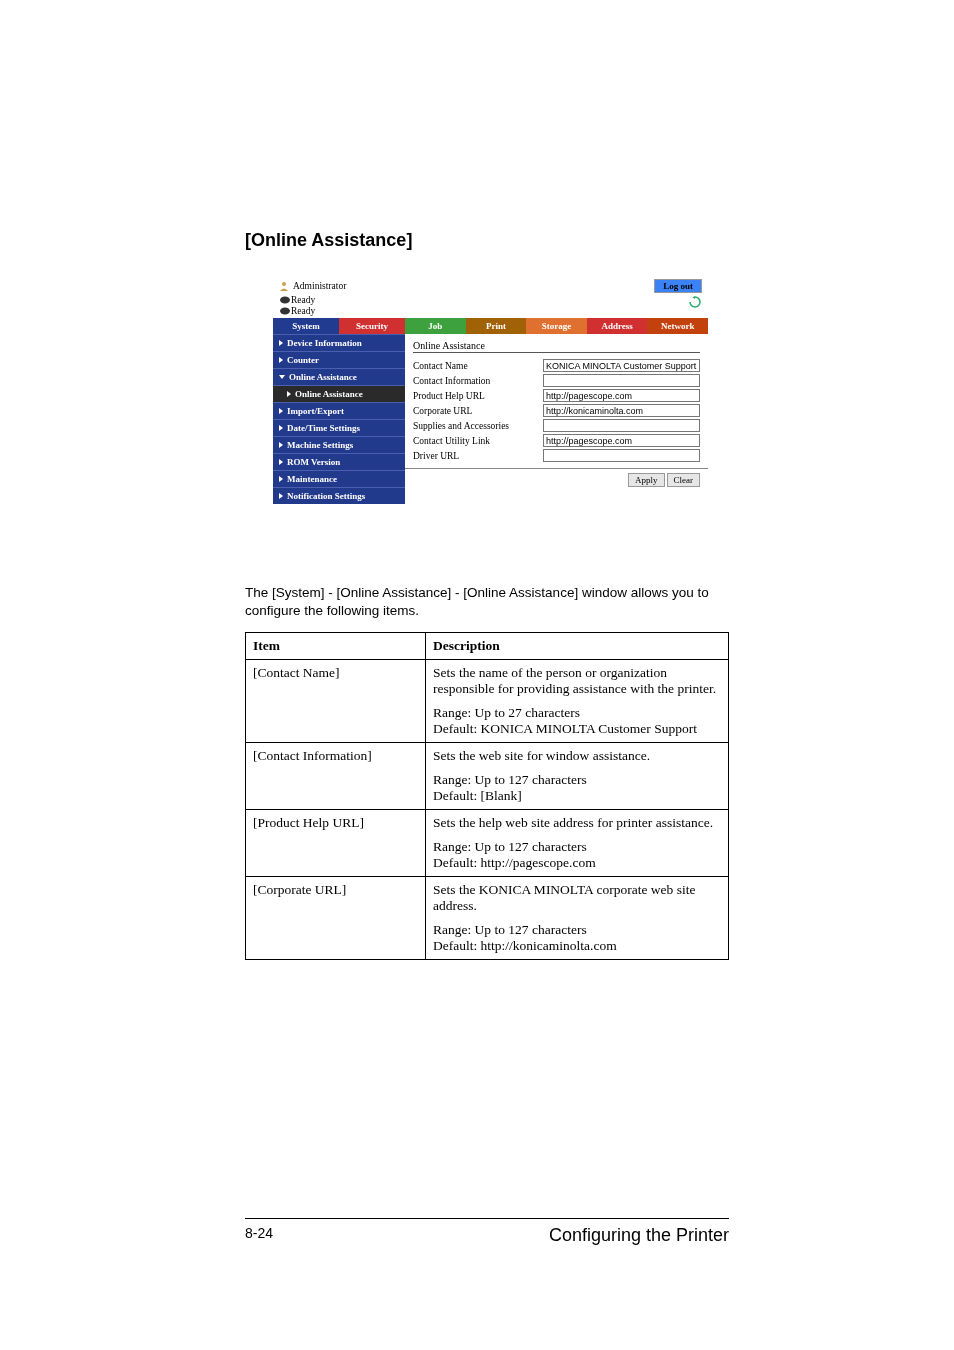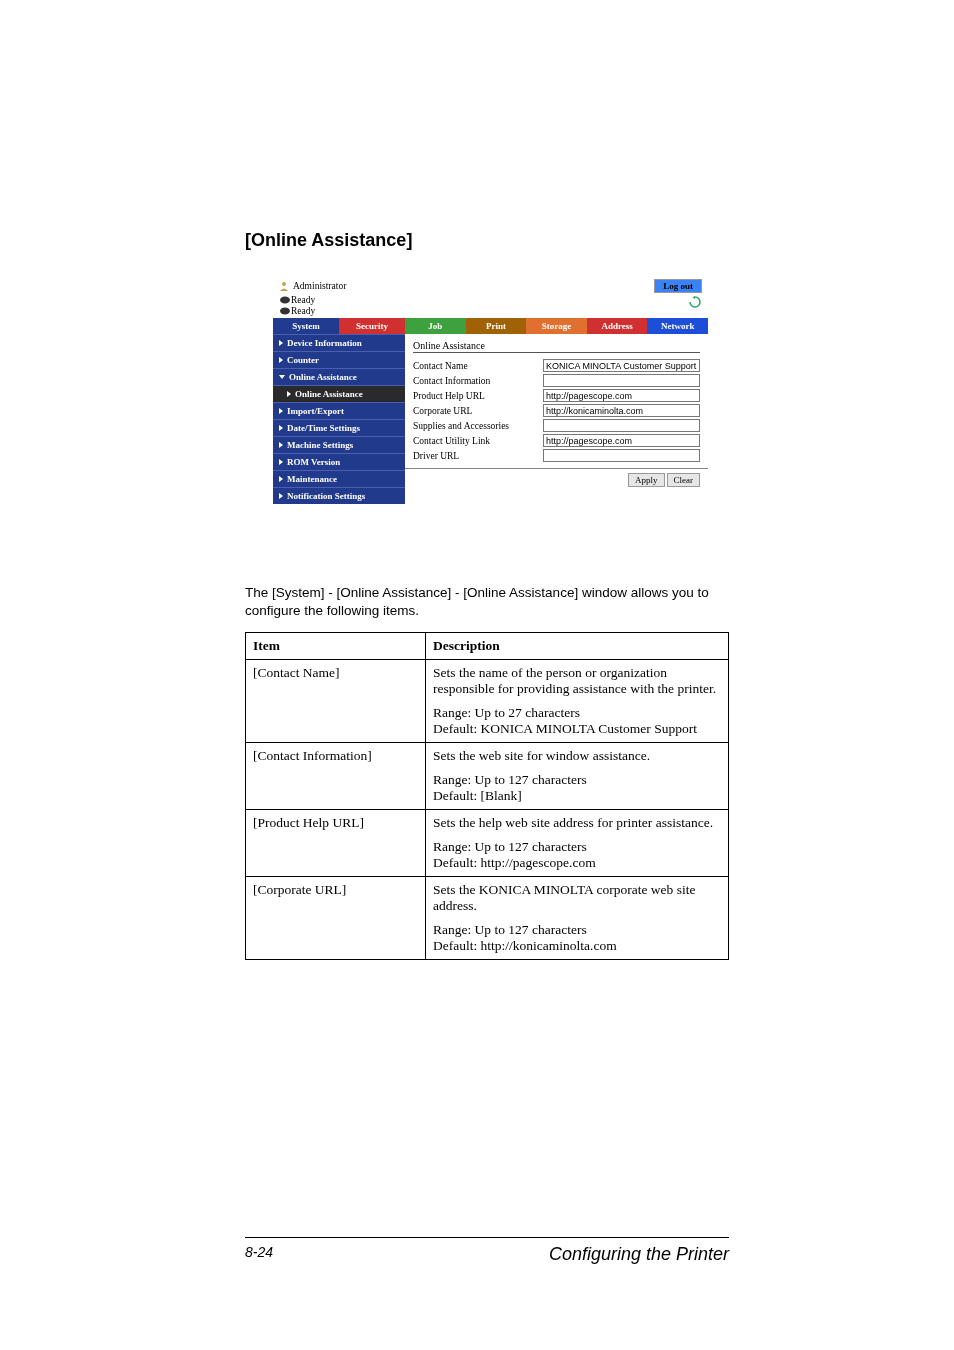--- a/index.html
+++ b/index.html
@@ -76,21 +76,21 @@
     padding: 3px 0;
     cursor: pointer;
     color: #fff;
   }
   .tab-system { background: #203b8f; }
   .tab-security { background: #d13030; }
   .tab-job { background: #3da23d; }
   .tab-print { background: #a16207; }
   .tab-storage { background: #e07030; }
   .tab-address { background: #d13030; }
-  .tab-network { background: #1d4ed8; }
+  .tab-network { background: #c2410c; }
   .side-tabs { display:flex; }
   .side-tabs .tab { flex:1; }
   .side-item {
     background: #223a8c;
     color: #fff;
     font-size: 9px;
     font-weight: bold;
     padding: 3px 6px;
     border-top: 1px solid #4a5fb0;
     cursor: pointer;
@@ -164,22 +164,21 @@
     font-family: Liberation Serif, serif;
   }
   table.items th { background:#fff; font-weight:bold;}
   .desc p { margin: 0 0 8px 0; }
   .desc p:last-child { margin-bottom: 0; }
   
   .footer {
     position: absolute;
     left: 245px;
     right: 225px;
-    bottom: 85px;
-    font-style: italic;
+    bottom: 104px;
   }
   .footer-line { border-top: 1px solid #000; height: 0; }
   .footer-row { display:flex; justify-content:space-between; margin-top:6px;}
   .footer-left { font-size: 14px; }
   .footer-right { font-size: 18px; }
 </style>
 </head>
 <body>
 
 <div class="page">

